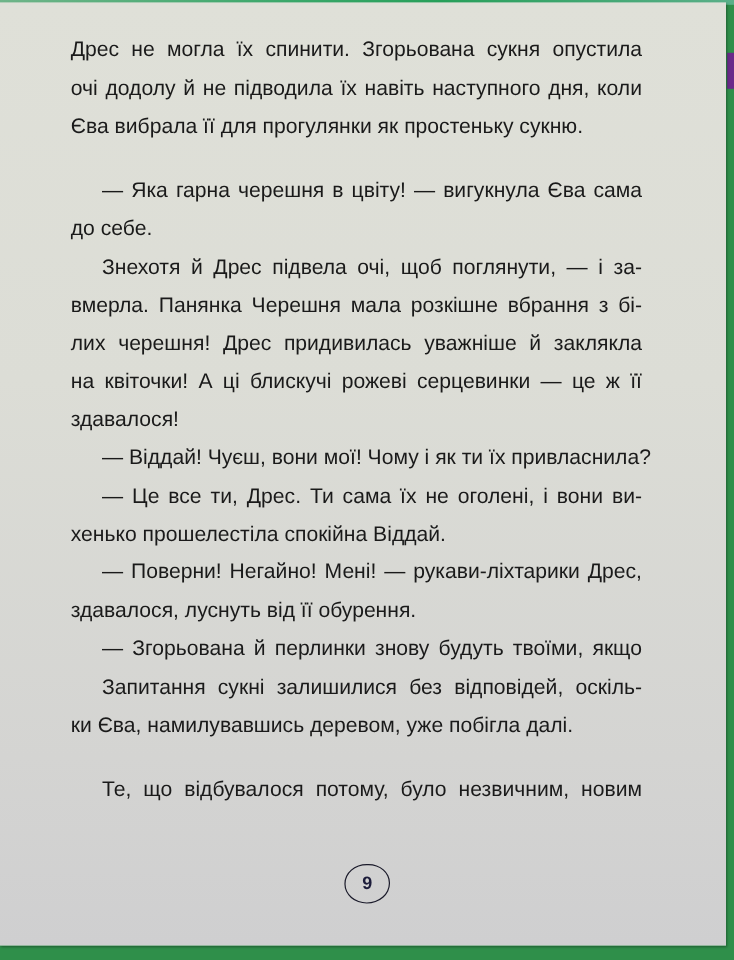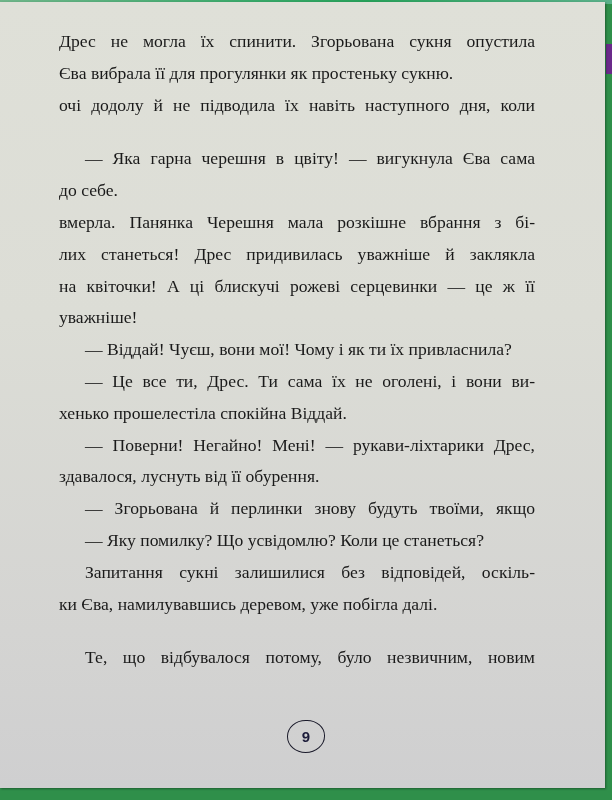--- a/index.html
+++ b/index.html
@@ -20,21 +20,21 @@
   .page {
     position: absolute; left: 0; top: 2px; width: 605px; height: 786px;
     background: linear-gradient(180deg, #dfe0d8 0%, #dcddd6 40%, #d4d4d2 80%, #cfcfd0 100%);
     box-shadow: 1px 1px 2px rgba(0,0,0,0.35);
   }
   .text {
     position: absolute; left: 59px; top: 24px; width: 476px;
     font-size: 17.6px; line-height: 31.8px; color: #1a1a1a;
     letter-spacing: 0px;
   }
-  .line { white-space: nowrap; display: block; text-align: justify; text-align-last: justify; height: 31.8px; font-family: Liberation Serif, serif; }
+  .line { white-space: nowrap; display: block; text-align: justify; text-align-last: justify; height: 31.8px; }
   .line.last { text-align-last: left; }
   .line.indent { padding-left: 26px; }
   .gap { height: 22px; }
   .page-num {
     position: absolute; left: 287px; top: 718px; width: 38px; height: 33px;
     border: 1.8px solid #1a1a2a; border-radius: 50% 48% 52% 50%;
     display: flex; align-items: center; justify-content: center;
     font-size: 15px; font-weight: bold; color: #1c1c3a;
     box-sizing: border-box;
   }
@@ -43,59 +43,57 @@
 <body>
 
 <div class="bg-strip-top"></div>
 <div class="bg-purple"></div>
 
 <div class="page">
   <div class="text">
 
     <div>
       <span class="line">Дрес не могла їх спинити. Згорьована сукня опустила</span>
+      <span class="line">очі додолу й не підводила їх навіть наступного дня, коли</span>
       <span class="line last">Єва вибрала її для прогулянки як простеньку сукню.</span>
-      <span class="line">очі додолу й не підводила їх навіть наступного дня, коли</span>
     </div>
 
     <div class="gap"></div>
 
     <div>
       <span class="line indent">— Яка гарна черешня в цвіту! — вигукнула Єва сама</span>
       <span class="line last">до себе.</span>
     </div>
 
     <div>
+      <span class="line indent">Знехотя й Дрес підвела очі, щоб поглянути, — і за-</span>
       <span class="line">вмерла. Панянка Черешня мала розкішне вбрання з бі-</span>
-      <span class="line">лих станеться! Дрес придивилась уважніше й заклякла</span>
+      <span class="line">лих черешня! Дрес придивилась уважніше й заклякла</span>
       <span class="line">на квіточки! А ці блискучі рожеві серцевинки — це ж її</span>
-      <span class="line last">уважніше!</span>
+      <span class="line last">здавалося!</span>
     </div>
 
     <div>
       <span class="line indent last">— Віддай! Чуєш, вони мої! Чому і як ти їх привласнила?</span>
     </div>
 
     <div>
       <span class="line indent">— Це все ти, Дрес. Ти сама їх не оголені, і вони ви-</span>
       <span class="line last">хенько прошелестіла спокійна Віддай.</span>
     </div>
 
     <div>
       <span class="line indent">— Поверни! Негайно! Мені! — рукави-ліхтарики Дрес,</span>
       <span class="line last">здавалося, луснуть від її обурення.</span>
     </div>
 
     <div>
       <span class="line indent">— Згорьована й перлинки знову будуть твоїми, якщо</span>
     </div>
 
-    <div>
-      <span class="line indent last">— Яку помилку? Що усвідомлю? Коли це станеться?</span>
-    </div>
 
     <div>
       <span class="line indent">Запитання сукні залишилися без відповідей, оскіль-</span>
       <span class="line last">ки Єва, намилувавшись деревом, уже побігла далі.</span>
     </div>
 
     <div class="gap"></div>
 
     <div>
       <span class="line indent">Те, що відбувалося потому, було незвичним, новим</span>

